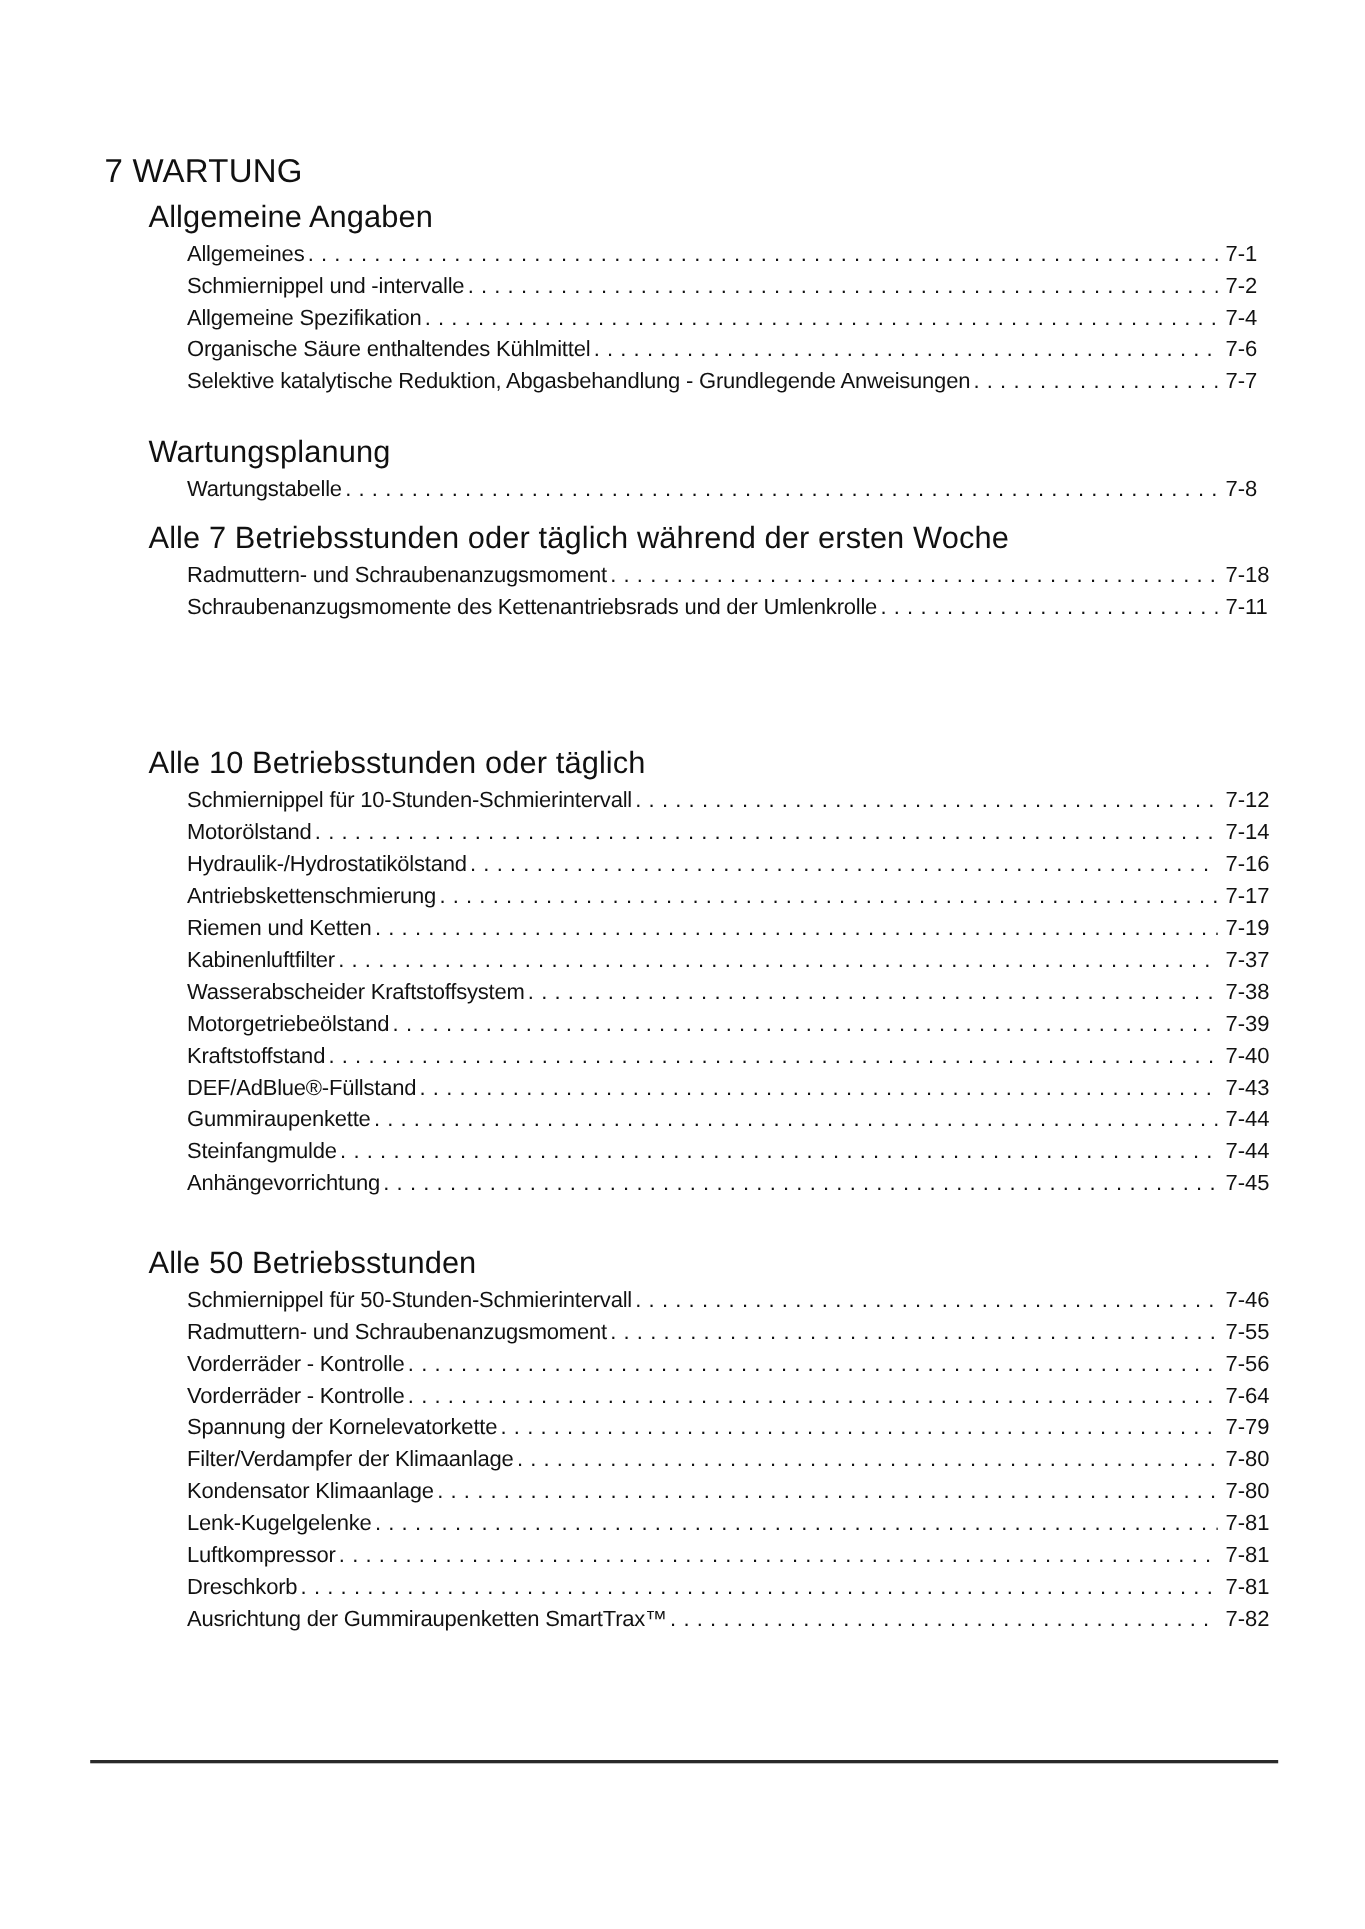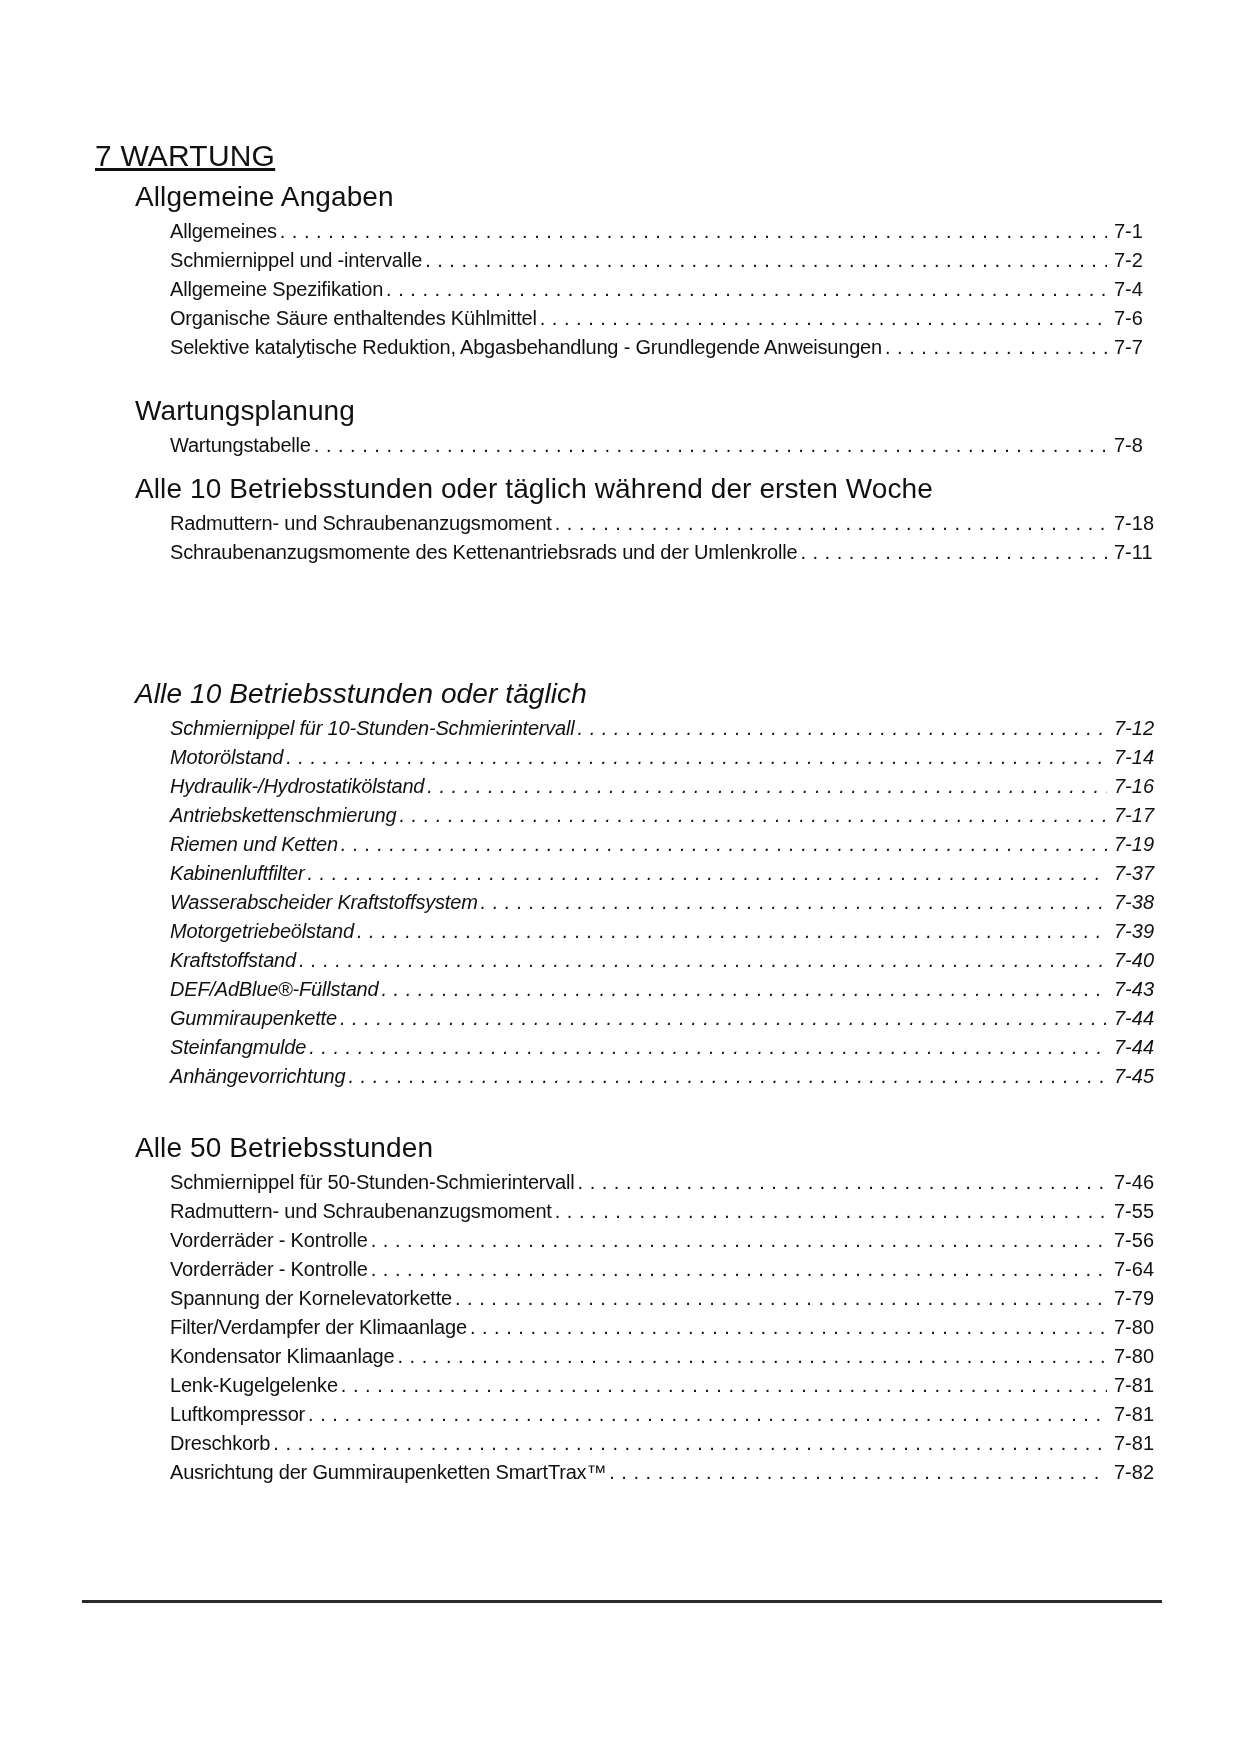--- a/index.html
+++ b/index.html
@@ -17,27 +17,26 @@
     width: 1241px;
     height: 1754px;
     padding: 138px 79px 0 95px;
   }
   .chapter-title {
     font-size: 30px;
     line-height: 36px;
     font-weight: 400;
     margin: 0;
     letter-spacing: 0.2px;
-    text-decoration: underline;
   }
   .toc-section { margin-top: 50px; }
   .toc-section.s0 { margin-top: 6px; }
   .toc-section.s1 { margin-top: 32px; }
   .toc-section.s2 { margin-top: 12px; }
-  .toc-section.s3 { margin-top: 110px; font-style: italic; }
+  .toc-section.s3 { margin-top: 110px; }
   .toc-section.s4 { margin-top: 40px; }
   .section-heading {
     font-size: 28px;
     line-height: 34px;
     font-weight: 400;
     margin: 0 0 3px 40px;
     letter-spacing: 0.1px;
   }
   .entries { margin-left: 75px; }
   .entry {
@@ -119,21 +118,21 @@
     <div class="entries">
   <div class="entry">
     <span class="entry-title">Wartungstabelle</span>
     <span class="leader"></span>
     <span class="entry-page">7-8</span>
   </div>
 </div>
   </section>
 
   <section class="toc-section s2">
-    <h2 class="section-heading">Alle 10 Betriebsstunden oder täglich während der ersten Woche</h2>
+    <h2 class="section-heading">Alle 7 Betriebsstunden oder täglich während der ersten Woche</h2>
     <div class="entries">
   <div class="entry">
     <span class="entry-title">Radmuttern- und Schraubenanzugsmoment</span>
     <span class="leader"></span>
     <span class="entry-page">7-18</span>
   </div>
 
   <div class="entry">
     <span class="entry-title">Schraubenanzugsmomente des Kettenantriebsrads und der Umlenkrolle</span>
     <span class="leader"></span>

